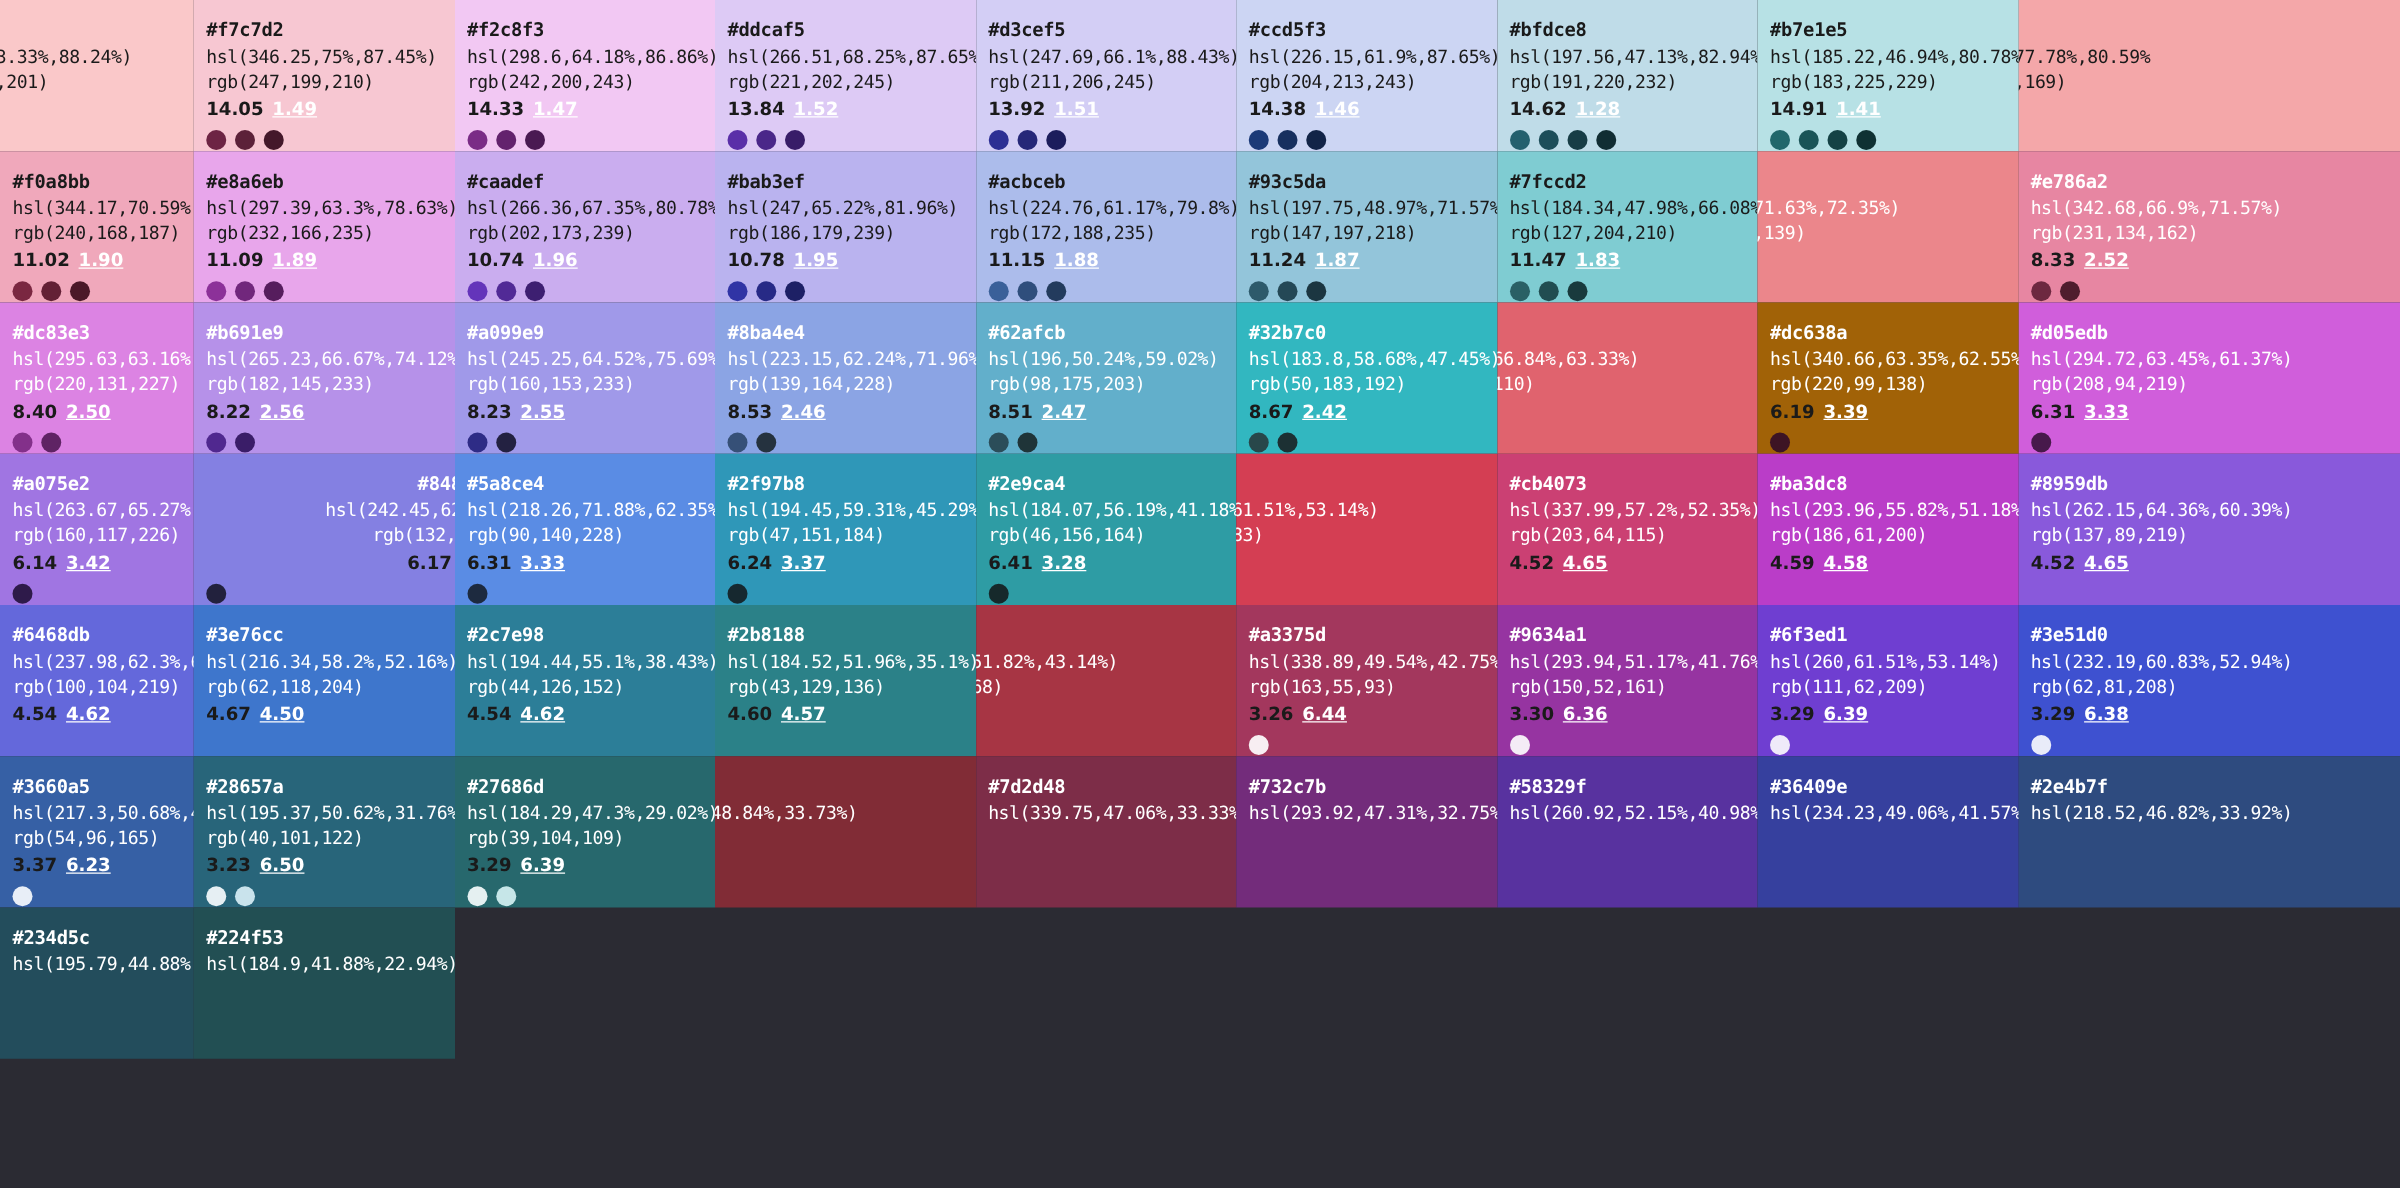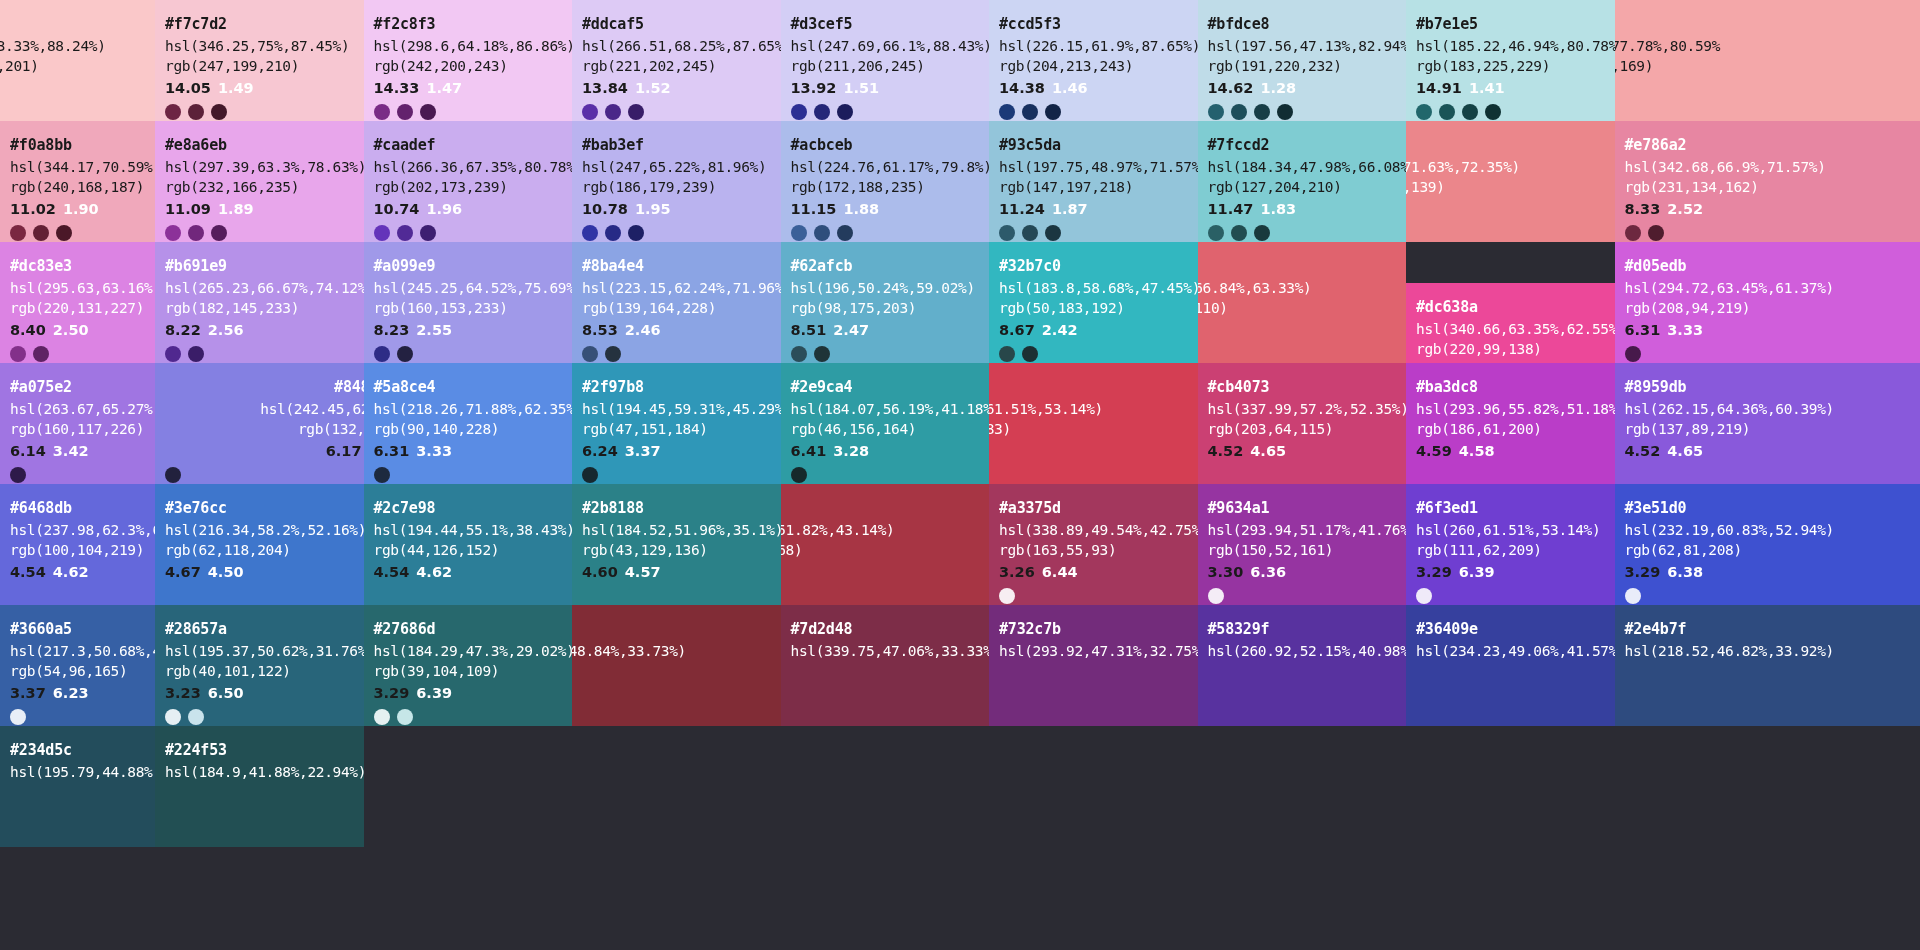--- a/index.html
+++ b/index.html
@@ -31,21 +31,21 @@
   .hsl,.rgb{
     font-size:14.5px; line-height:1.42; white-space:nowrap;
     letter-spacing:-0.35px;
   }
   .ratios{
     margin-top:2px; line-height:1.35; white-space:nowrap;
     font-family:"DejaVu Sans","Liberation Sans",sans-serif;
     font-size:14.5px; font-weight:bold;
   }
   .ratios .rb{ }
-  .ratios .rw{ color:#ffffff; margin-left:7px; }
+  .ratios .rw{ color:#ffffff; margin-left:7px;text-decoration:underline; }
   .dots{ margin-top:5px; display:flex; gap:7px; }
   .dot{ width:16px; height:16px; border-radius:50%; }
 </style>
 </head>
 <body>
 
 <div id="grid">
     <div class="cell clip" style="background: rgb(250, 200, 201);">
       <div class="inner">
         <div class="hex" style="color: rgb(26, 26, 26);">8c9</div>
@@ -341,21 +341,21 @@
       </div>
     </div>
     <div class="cell clip" style="background: rgb(224, 99, 110);">
       <div class="inner">
         <div class="hex" style="color: rgb(255, 255, 255);">36e</div>
         <div class="hsl" style="color: rgb(255, 255, 255);">357.72,66.84%,63.33%)</div>
         <div class="rgb" style="color: rgb(255, 255, 255);">224,99,110)</div>
         <div class="ratios"><span class="rb" style="color: rgb(26, 26, 26);"></span></div>
       </div>
     </div>
-    <div class="cell" style="background: #ec4899; margin-top: 41px;">
+    <div class="cell" style="background: #a16207;">
       <div class="inner">
         <div class="hex" style="color: rgb(255, 255, 255);">#dc638a</div>
         <div class="hsl" style="color: rgb(255, 255, 255);">hsl(340.66,63.35%,62.55%)</div>
         <div class="rgb" style="color: rgb(255, 255, 255);">rgb(220,99,138)</div>
         <div class="ratios"><span class="rb" style="color: rgb(26, 26, 26);">6.19</span><span class="rw">3.39</span></div>
         <div class="dots">
           <span class="dot" style="background: rgb(61, 20, 36);"></span>
         </div>
       </div>
     </div>

